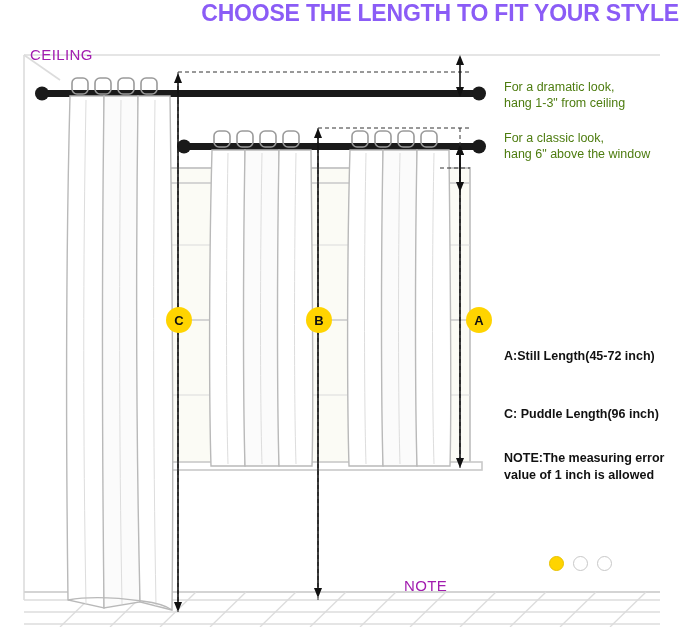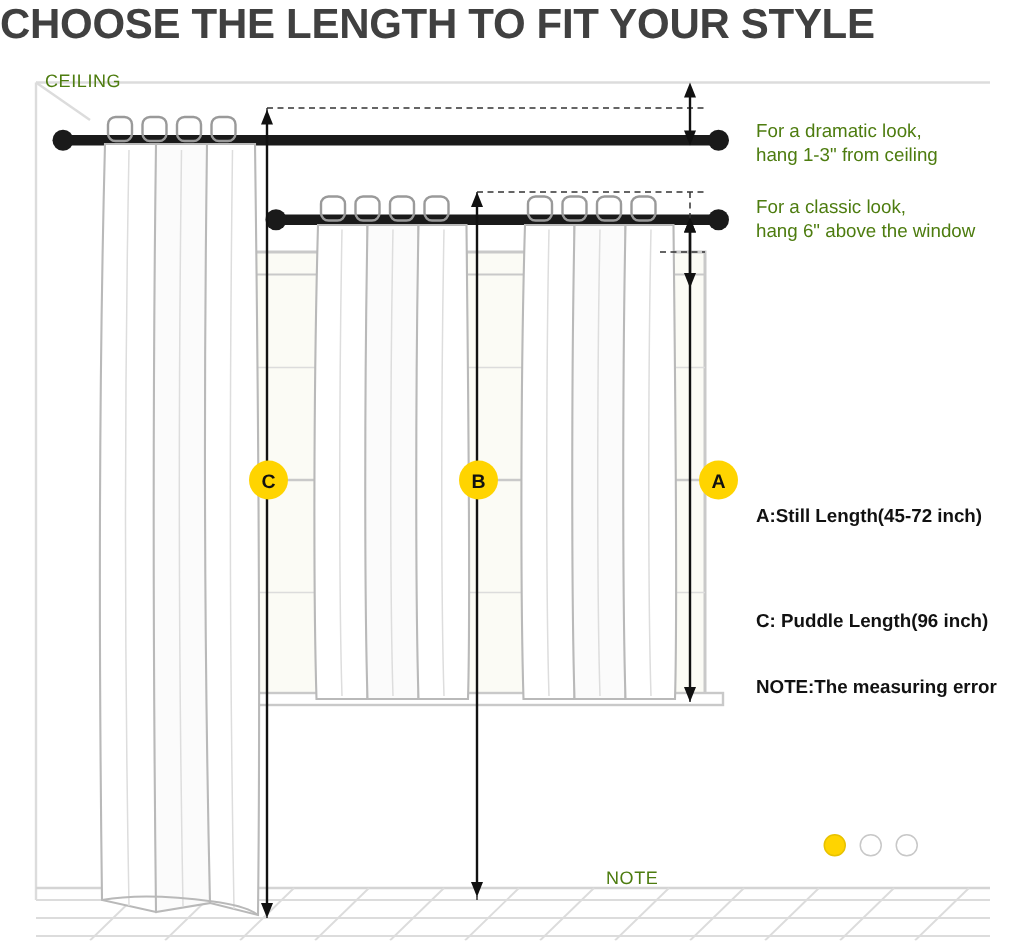--- a/index.html
+++ b/index.html
@@ -17,44 +17,44 @@
   }
   #stage {
     position: absolute;
     inset: 0;
   }
   .title {
     position: absolute;
     left: 0;
     top: 0;
     width: 679px;
-    text-align: left;
-    font-size: 28px;
+    text-align: right;
+    font-size: 23px;
     font-weight: bold;
     letter-spacing: -0.2px;
-    color: #404040;
+    color: #8b5cf6;
     white-space: nowrap;
   }
   svg.scene {
     position: absolute;
     left: 0;
     top: 0;
     width: 679px;
     height: 627px;
   }
   .lbl {
     position: absolute;
     font-size: 12.5px;
     color: #4d7c0f;
     line-height: 15px;
     white-space: nowrap;
   }
   .lbl.gray {
-    color: #4d7c0f;
-    font-size: 12px;
+    color: #a21caf;
+    font-size: 15px;
     letter-spacing: 0.4px;
   }
   .legend {
     position: absolute;
     font-size: 12.5px;
     font-weight: bold;
     color: #111111;
     line-height: 16px;
     white-space: nowrap;
   }
@@ -255,25 +255,26 @@
   <div class="lbl" style="left:504px; top:80px;">For a dramatic look,</div>
   <div class="lbl" style="left:504px; top:96px;">hang 1-3" from ceiling</div>
 
   <div class="lbl" style="left:504px; top:131px;text-align:right;">For a classic look,</div>
   <div class="lbl" style="left:504px; top:147px;">hang 6" above the window</div>
 
   <div class="badge" style="left:166px; top:307px;">C</div>
   <div class="badge" style="left:306px; top:307px;">B</div>
   <div class="badge" style="left:466px; top:307px;">A</div>
 
-  <div class="legend" style="left:504px; top:336px;">A:Still Length(45-72 inch)</div>
+  <div class="legend" style="left:504px; top:348px;">A:Still Length(45-72 inch)</div>
   <div class="legend" style="left:504px; top:406px;">C: Puddle Length(96 inch)</div>
 
   <div class="legend note" style="left:504px; top:450px;">
     <span>NOTE:The measuring error</span><br>
+    <span>value of 1 inch is allowed</span>
   </div>
 
   <div class="dots">
     <span class="dot active"></span>
     <span class="dot"></span>
     <span class="dot"></span>
   </div>
 
 </div>
 

